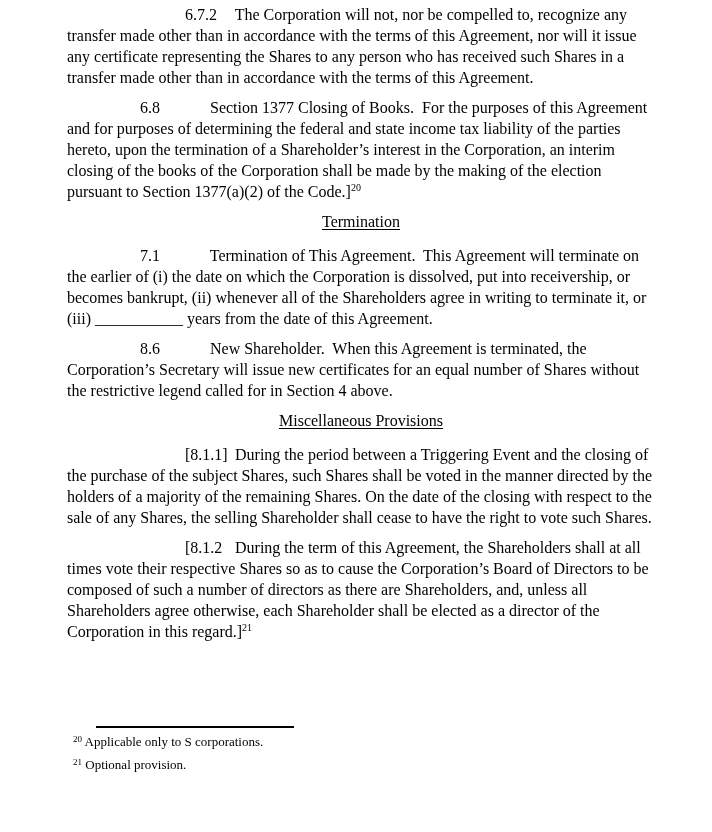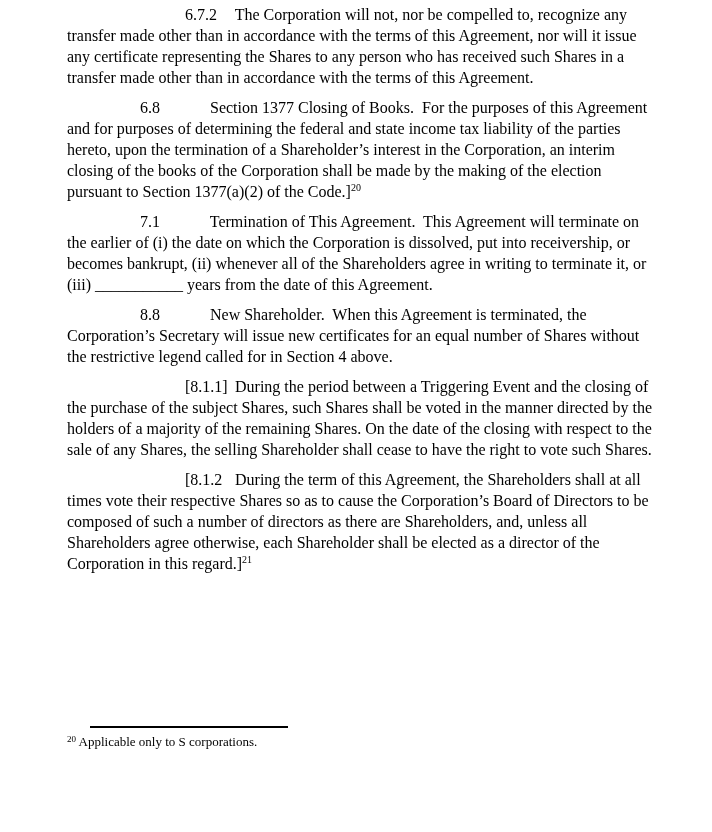--- a/index.html
+++ b/index.html
@@ -46,21 +46,21 @@
     text-underline-offset: 2px;
   }
   sup.fn-ref {
     font-size: 10px;
     line-height: 0;
     vertical-align: 6px;
     letter-spacing: 0;
   }
   .footnotes {
     position: absolute;
-    left: 67px;
+    left: 73px;
     top: 726px;
     width: 560px;
   }
   .fn-rule {
     width: 198px;
     margin-left: 23px;
     border-top: 2px solid #000000;
     margin-bottom: 6px;
   }
   .fn {
@@ -76,29 +76,32 @@
 </style>
 </head>
 <body>
 
 <div class="page">
 
   <div class="para sub"><span class="num sub-num">6.7.2</span> <span>The Corporation will not, nor be compelled to, recognize any transfer made other than in accordance with the terms of this Agreement, nor will it issue any certificate representing the Shares to any person who has received such Shares in a transfer made other than in accordance with the terms of this Agreement.</span></div>
 
   <div class="para sec"><span class="num sec-num">6.8</span> <span class="sec-title">Section 1377 Closing of Books</span><span>.  For the purposes of this Agreement and for purposes of determining the federal and state income tax liability of the parties hereto, upon the termination of a Shareholder’s interest in the Corporation, an interim closing of the books of the Corporation shall be made by the making of the election pursuant to Section 1377(a)(2) of the Code.]</span><sup class="fn-ref">20</sup></div>
 
+  <h2 class="heading">Termination</h2>
 
   <div class="para sec"><span class="num sec-num">7.1</span> <span class="sec-title">Termination of This Agreement</span><span>.  This Agreement will terminate on the earlier of (i) the date on which the Corporation is dissolved, put into receivership, or becomes bankrupt, (ii) whenever all of the Shareholders agree in writing to terminate it, or (iii) ___________ years from the date of this Agreement.</span></div>
 
-  <div class="para sec"><span class="num sec-num">8.8</span> <span class="sec-title">New Shareholder</span><span>.  When this Agreement is terminated, the Corporation’s Secretary will issue new certificates for an equal number of Shares without the restrictive legend called for in Section 4 above.</span></div>
+  <div class="para sec"><span class="num sec-num">8.6</span> <span class="sec-title">New Shareholder</span><span>.  When this Agreement is terminated, the Corporation’s Secretary will issue new certificates for an equal number of Shares without the restrictive legend called for in Section 4 above.</span></div>
 
+  <h2 class="heading">Miscellaneous Provisions</h2>
 
 
   <div class="para sub"><span class="num sub-num">[8.1.1]</span> <span>During the period between a Triggering Event and the closing of the purchase of the subject Shares, such Shares shall be voted in the manner directed by the holders of a majority of the remaining Shares. On the date of the closing with respect to the sale of any Shares, the selling Shareholder shall cease to have the right to vote such Shares.</span></div>
 
   <div class="para sub"><span class="num sub-num">[8.1.2</span> <span>During the term of this Agreement, the Shareholders shall at all times vote their respective Shares so as to cause the Corporation’s Board of Directors to be composed of such a number of directors as there are Shareholders, and, unless all Shareholders agree otherwise, each Shareholder shall be elected as a director of the Corporation in this regard.]</span><sup class="fn-ref">21</sup></div>
 
 </div>
 
 <div class="footnotes">
   <div class="fn-rule"></div>
   <div class="fn"><sup class="fn-marker">20</sup> <span>Applicable only to S corporations.</span></div>
+  <div class="fn"><sup class="fn-marker">21</sup> <span>Optional provision.</span></div>
 </div>
 
 </body></html>

